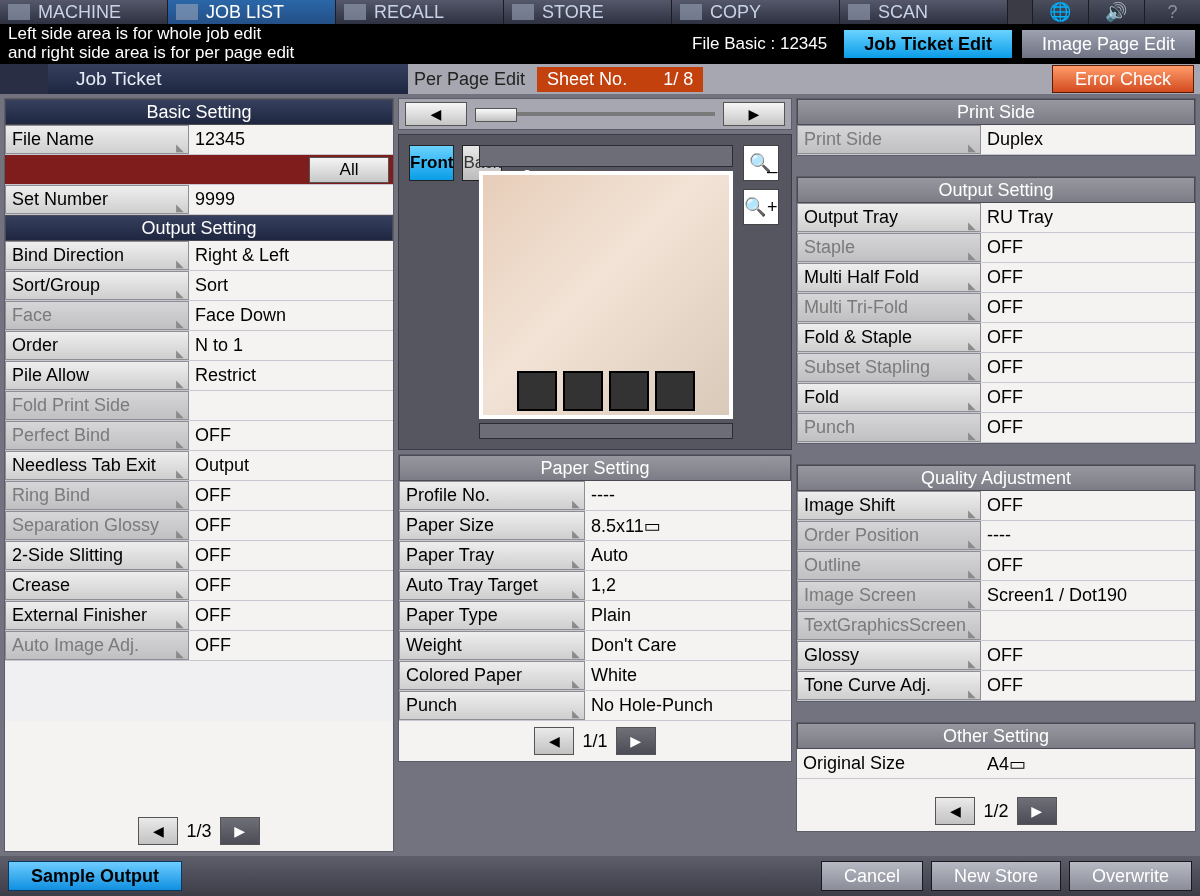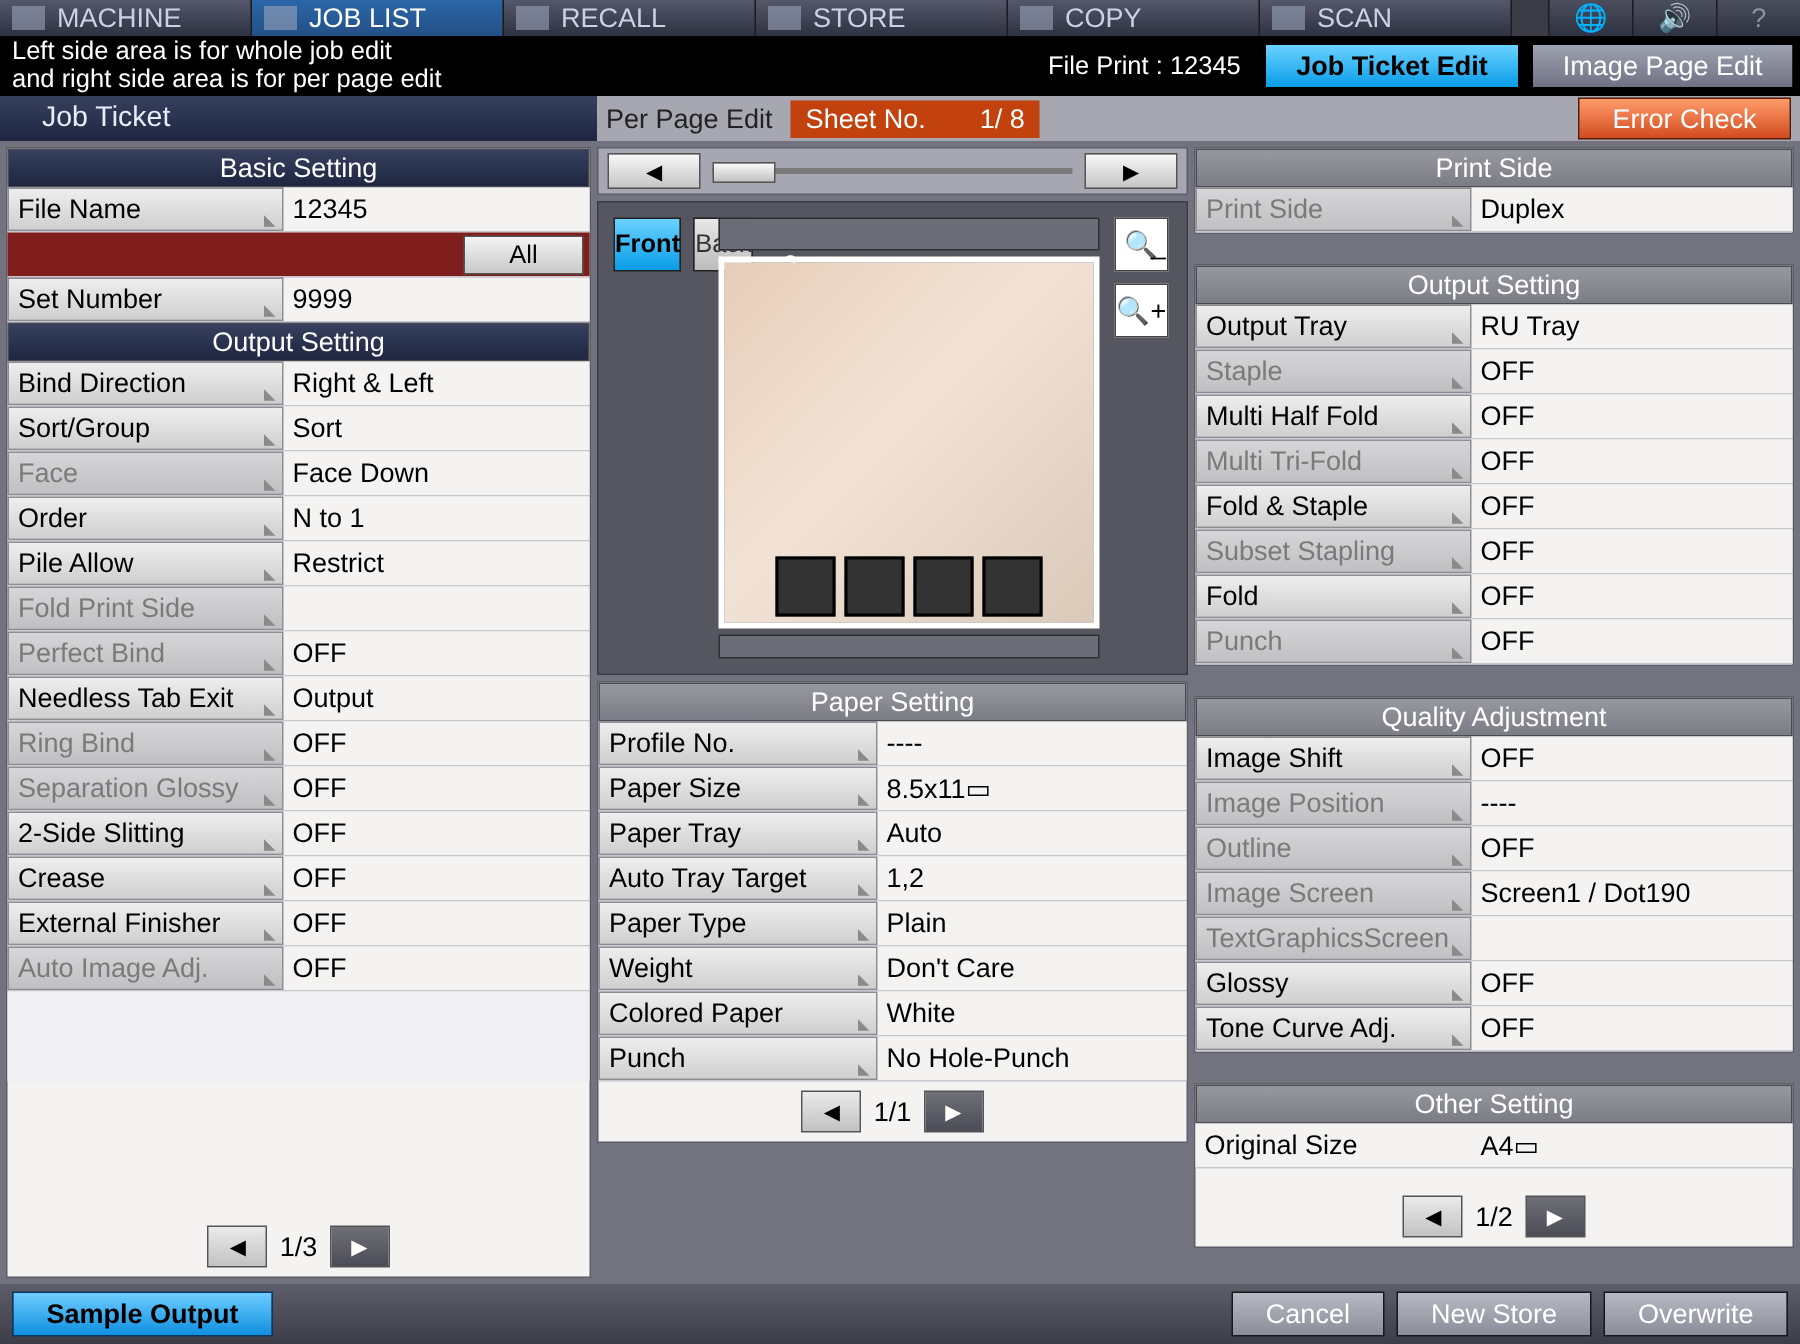--- a/index.html
+++ b/index.html
@@ -84,26 +84,27 @@
   .modebtn.blue { background: linear-gradient(#6ad2ff,#0a9de8); color:#000; font-weight:bold;}
   .modebtn.grey { background: linear-gradient(#9ea1af,#6e7283); color:#fff;}
 
   
   #subtitlerow {
     height: 30px;
     display:flex;
     background:#2a2e44;
   }
   #subtitlerow .subL {
-    width: 398px;
+    width: 360px;
     color:#e6edf9;
     display:flex; align-items:center;
     padding-left:28px;
     background: linear-gradient(#36405e,#1e2640);
     font-size:19px;
+    margin-left:48px;
   }
   #subtitlerow .subR {
     flex:1;
     display:flex; align-items:center;
     gap: 12px;
     padding: 0 6px;
     background:#a6a7b0;
   }
   .sheetno {
     background:#c2410c; color:#fff;
@@ -383,21 +384,21 @@
     <div class="ticon">🌐</div>
     <div class="ticon">🔊</div>
     <div class="ticon">?</div>
   </div>
 </div>
 
 <div id="infobar">
   <div class="msg">Left side area is for whole job edit
 and right side area is for per page edit</div>
   <div class="fname">
-    <span>File Print :</span>
+    <span>File Basic :</span>
     <span>12345</span>
   </div>
   <div class="modebtn blue">Job Ticket Edit</div>
   <div class="modebtn grey">Image Page Edit</div>
 </div>
 
 <div id="subtitlerow">
   <div class="subL">Job Ticket</div>
   <div class="subR">
     <span style="color:#222;">Per Page Edit</span>
@@ -621,21 +622,21 @@
           </div>
       </div>
       <div class="subpanel">
         <div class="shdr">Quality Adjustment</div>
         <div id="quality-rows">
             <div class="frow">
               <div class="flab">Image Shift</div>
               <div class="fval">OFF</div>
             </div>
             <div class="frow">
-              <div class="flab disabled">Image Position</div>
+              <div class="flab disabled">Order Position</div>
               <div class="fval">----</div>
             </div>
             <div class="frow">
               <div class="flab disabled">Outline</div>
               <div class="fval">OFF</div>
             </div>
             <div class="frow">
               <div class="flab disabled">Image Screen</div>
               <div class="fval">Screen1 / Dot190</div>
             </div>

